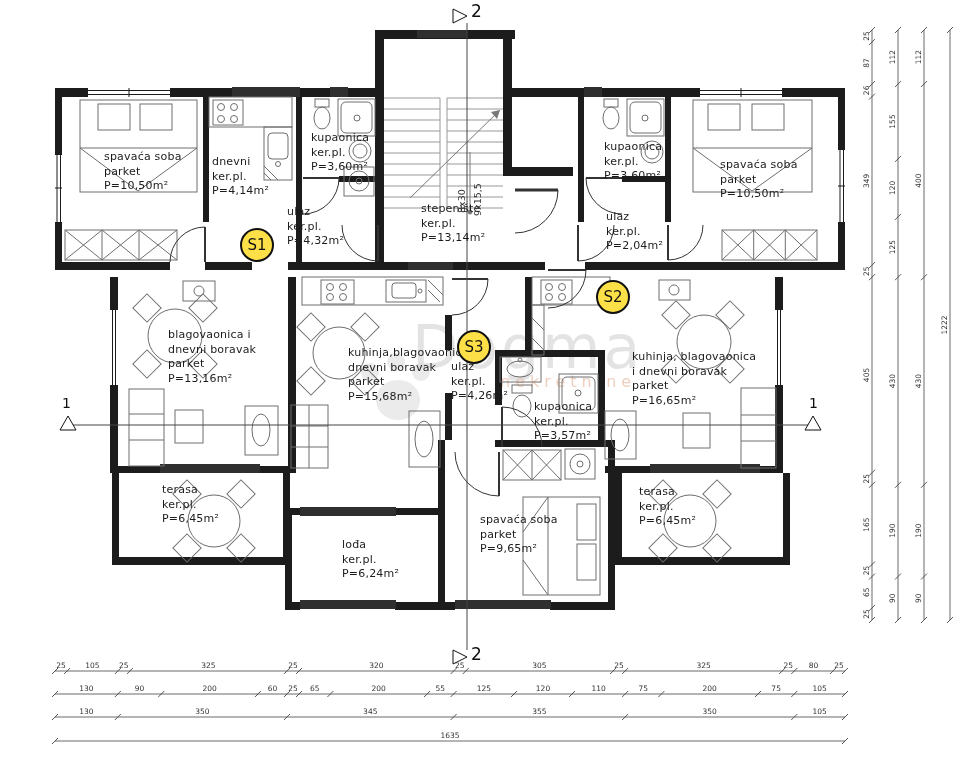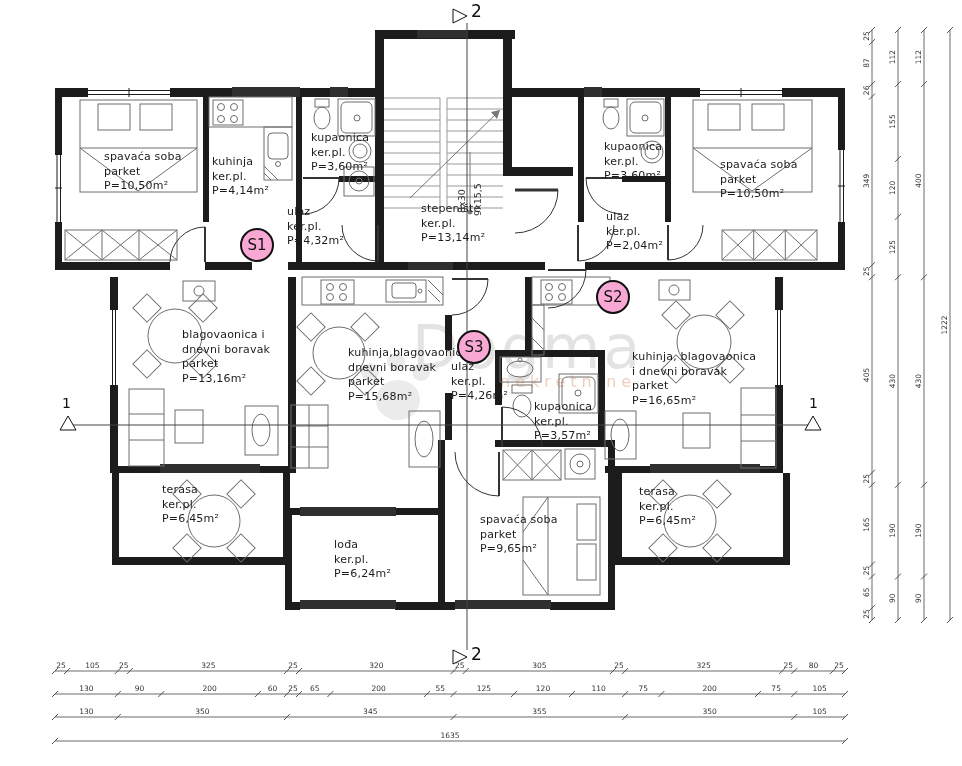--- a/index.html
+++ b/index.html
@@ -1,21 +1,21 @@
 <!DOCTYPE html>
 <html><head>
 <meta charset="utf-8">
 <style>
   html,body{margin:0;padding:0;background:#fff}
   .canvas{position:relative;width:962px;height:766px;background:#fff;overflow:hidden;
           font-family:"DejaVu Sans",sans-serif;color:#1a1a1a}
   svg{position:absolute;left:0;top:0}
   .rl{position:absolute;font-size:11px;line-height:1.32;white-space:pre-line;letter-spacing:.2px;color:#1c1c1c}
   .badge{position:absolute;width:30px;height:30px;border:2px solid #111;border-radius:50%;
-         display:flex;align-items:center;justify-content:center;font-size:15px;background:#f9a8d4;color:#111}
+         display:flex;align-items:center;justify-content:center;font-size:15px;background:#fde047;color:#111}
   .secnum{position:absolute;font-size:17px;color:#111}
   .rot{position:absolute;font-size:9.5px;color:#333;transform:rotate(-90deg);transform-origin:left top;white-space:nowrap}
   .wm-text{position:absolute;left:412px;top:312px;font-size:60px;color:#c9c9c9;opacity:.5;letter-spacing:3px}
   .wm-sub{position:absolute;left:500px;top:372px;font-size:16px;color:#e9bfa8;opacity:.75;letter-spacing:5px}
 </style>
 </head>
 <body>
 
 <div class="canvas">
 
@@ -501,63 +501,63 @@
         <line x1="950" y1="30" x2="950" y2="620" stroke="#444" stroke-width="0.8"></line>
         <line x1="947" y1="33" x2="953" y2="27" stroke="#444" stroke-width="0.9"></line>
         <text x="947" y="325" font-size="7.5" fill="#333" text-anchor="middle" transform="rotate(-90 947 325)">1222</text>
         <line x1="947" y1="623" x2="953" y2="617" stroke="#444" stroke-width="0.9"></line>
       </g>
   </svg>
 
   <div class="rl" style="left:104px;top:150px">spavaća soba
 parket
 P=10,50m²</div>
-  <div class="rl" style="left:212px;top:155px">kuhinja
+  <div class="rl" style="left:212px;top:155px">dnevni
 ker.pl.
 P=4,14m²</div>
   <div class="rl" style="left:311px;top:131px">kupaonica
 ker.pl.
 P=3,60m²</div>
   <div class="rl" style="left:287px;top:205px">ulaz
 ker.pl.
 P=4,32m²</div>
   <div class="rl" style="left:421px;top:202px">stepenište
 ker.pl.
 P=13,14m²</div>
   <div class="rl" style="left:604px;top:140px">kupaonica
 ker.pl.
 P=3,60m²</div>
   <div class="rl" style="left:606px;top:210px">ulaz
 ker.pl.
 P=2,04m²</div>
   <div class="rl" style="left:720px;top:158px">spavaća soba
 parket
 P=10,50m²</div>
-  <div class="rl" style="left:182px;top:328px">blagovaonica i
+  <div class="rl" style="left:168px;top:328px">blagovaonica i
 dnevni boravak
 parket
 P=13,16m²</div>
   <div class="rl" style="left:348px;top:346px">kuhinja,blagovaonica i
 dnevni boravak
 parket
 P=15,68m²</div>
   <div class="rl" style="left:451px;top:360px">ulaz
 ker.pl.
 P=4,26m²</div>
   <div class="rl" style="left:632px;top:350px">kuhinja, blagovaonica
 i dnevni boravak
 parket
 P=16,65m²</div>
   <div class="rl" style="left:534px;top:400px">kupaonica
 ker.pl.
 P=3,57m²</div>
   <div class="rl" style="left:480px;top:513px">spavaća soba
 parket
 P=9,65m²</div>
-  <div class="rl" style="left:334px;top:538px">lođa
+  <div class="rl" style="left:342px;top:538px">lođa
 ker.pl.
 P=6,24m²</div>
   <div class="rl" style="left:162px;top:483px">terasa
 ker.pl.
 P=6,45m²</div>
   <div class="rl" style="left:639px;top:485px">terasa
 ker.pl.
 P=6,45m²</div>
 
   <div class="badge" style="left:240px;top:228px">S1</div>

